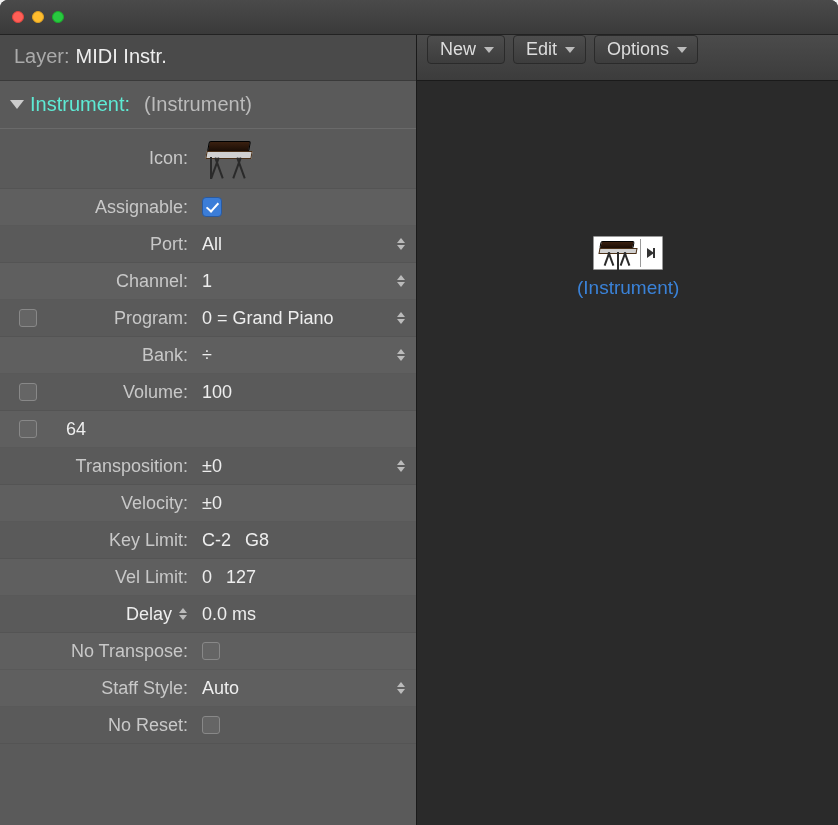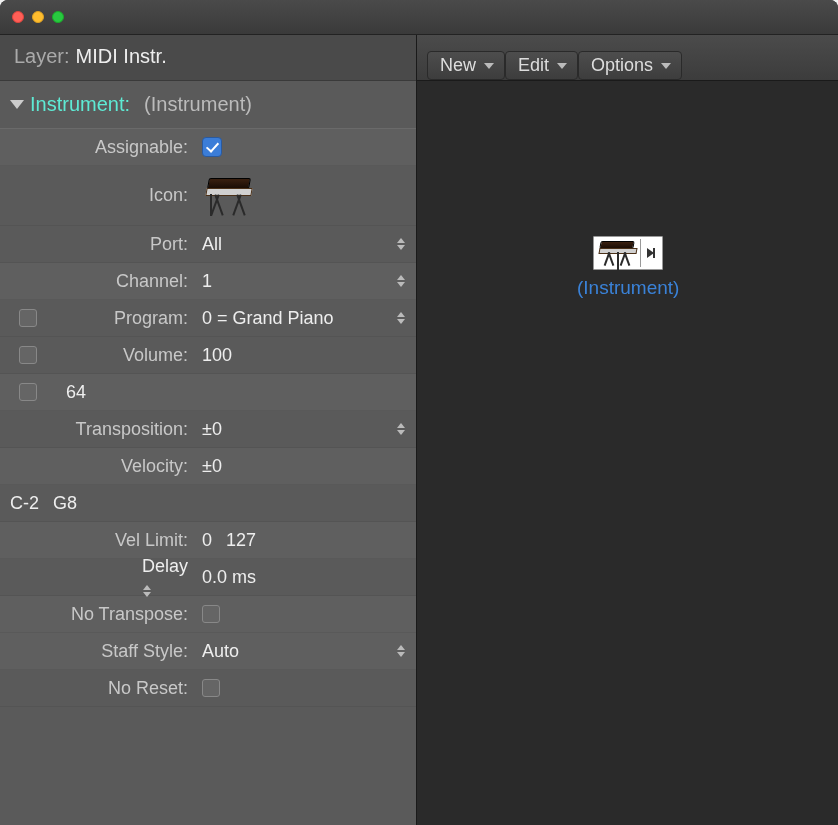--- a/index.html
+++ b/index.html
@@ -130,22 +130,22 @@
     position: absolute; left: 6px; top: 2px;
     width: 5px; height: 10px;
     border-right: 2.5px solid #fff;
     border-bottom: 2.5px solid #fff;
     transform: rotate(42deg);
   }
   
   .delay-label {
     color: #eee;
     display: inline-flex;
+    align-items: center;
     gap: 6px;
-    flex-direction: column;
   }
   
   
   .synth-icon {
     position: relative;
     width: 52px; height: 44px;
   }
   .synth-body {
     position: absolute; top: 4px; left: 6px;
     width: 42px; height: 11px;
@@ -178,22 +178,23 @@
     flex: 1;
     background: #2a2a2a;
     display: flex;
     flex-direction: column;
   }
   .toolbar {
     height: 46px;
     background: linear-gradient(#4b4b4b, #3c3c3c);
     border-bottom: 1px solid #1a1a1a;
     display: flex;
-    align-items: flex-end;
+    align-items: flex-start;
     padding: 0 10px;
+    gap: 8px;
   }
   .tbtn {
     color: #ddd; font-size: 18px;
     padding: 3px 10px 3px 12px;
     border: 1px solid #2a2a2a;
     border-radius: 4px;
     background: linear-gradient(#4d4d4d,#3d3d3d);
     display: inline-flex; align-items: center; gap: 8px;
   }
   .tbtn .chev {
@@ -265,45 +266,45 @@
         <span class="value">MIDI Instr.</span>
       </div>
 
       <div class="section-header">
         <span class="disclosure"></span>
         <span class="sec-label">Instrument:</span>
         <span class="sec-value">(Instrument)</span>
       </div>
 
       <div class="rows">
-        <div class="row alt">
-          <div class="checkbox-col"></div>
-          <div class="label-col">Assignable:</div>
-          <div class="value-col">
-            <div class="checkbox-val"></div>
-          </div>
-        </div>
-
         <div class="row icon-row">
           <div class="checkbox-col"></div>
           <div class="label-col">Icon:</div>
           <div class="value-col">
             <div class="synth-icon">
               <div class="synth-body"></div>
                 <div class="synth-keys"></div>
               <div class="synth-legs">
                   <div class="l1"></div>
                   <div class="l2"></div>
                   <div class="l3"></div>
                   <div class="l4"></div>
                 </div>
             </div>
           </div>
         </div>
 
+        <div class="row alt">
+          <div class="checkbox-col"></div>
+          <div class="label-col">Assignable:</div>
+          <div class="value-col">
+            <div class="checkbox-val"></div>
+          </div>
+        </div>
+
         <div class="row">
           <div class="checkbox-col"></div>
           <div class="label-col">Port:</div>
           <div class="value-col">
             <span>All</span>
             <span class="updown"></span>
           </div>
         </div>
 
         <div class="row alt">
@@ -319,20 +320,28 @@
           <div class="checkbox-col">
               <div class="chk"></div>
             </div>
           <div class="label-col">Program:</div>
           <div class="value-col">
             <span>0 = Grand Piano</span>
             <span class="updown"></span>
           </div>
         </div>
 
+        <div class="row alt">
+          <div class="checkbox-col"></div>
+          <div class="label-col">Bank:</div>
+          <div class="value-col">
+            <span>÷</span>
+            <span class="updown"></span>
+          </div>
+        </div>
 
         <div class="row">
           <div class="checkbox-col">
               <div class="chk"></div>
             </div>
           <div class="label-col">Volume:</div>
           <div class="value-col">
             <span>100</span>
           </div>
         </div>
@@ -355,20 +364,21 @@
         </div>
 
         <div class="row alt">
           <div class="label-col full">Velocity:</div>
           <div class="value-col">
             <span>±0</span>
           </div>
         </div>
 
         <div class="row">
+          <div class="label-col full">Key Limit:</div>
           <div class="value-col">
             <span>C-2</span>
             <span>G8</span>
           </div>
         </div>
 
         <div class="row alt">
           <div class="label-col full">Vel Limit:</div>
           <div class="value-col">
             <span>0</span>

